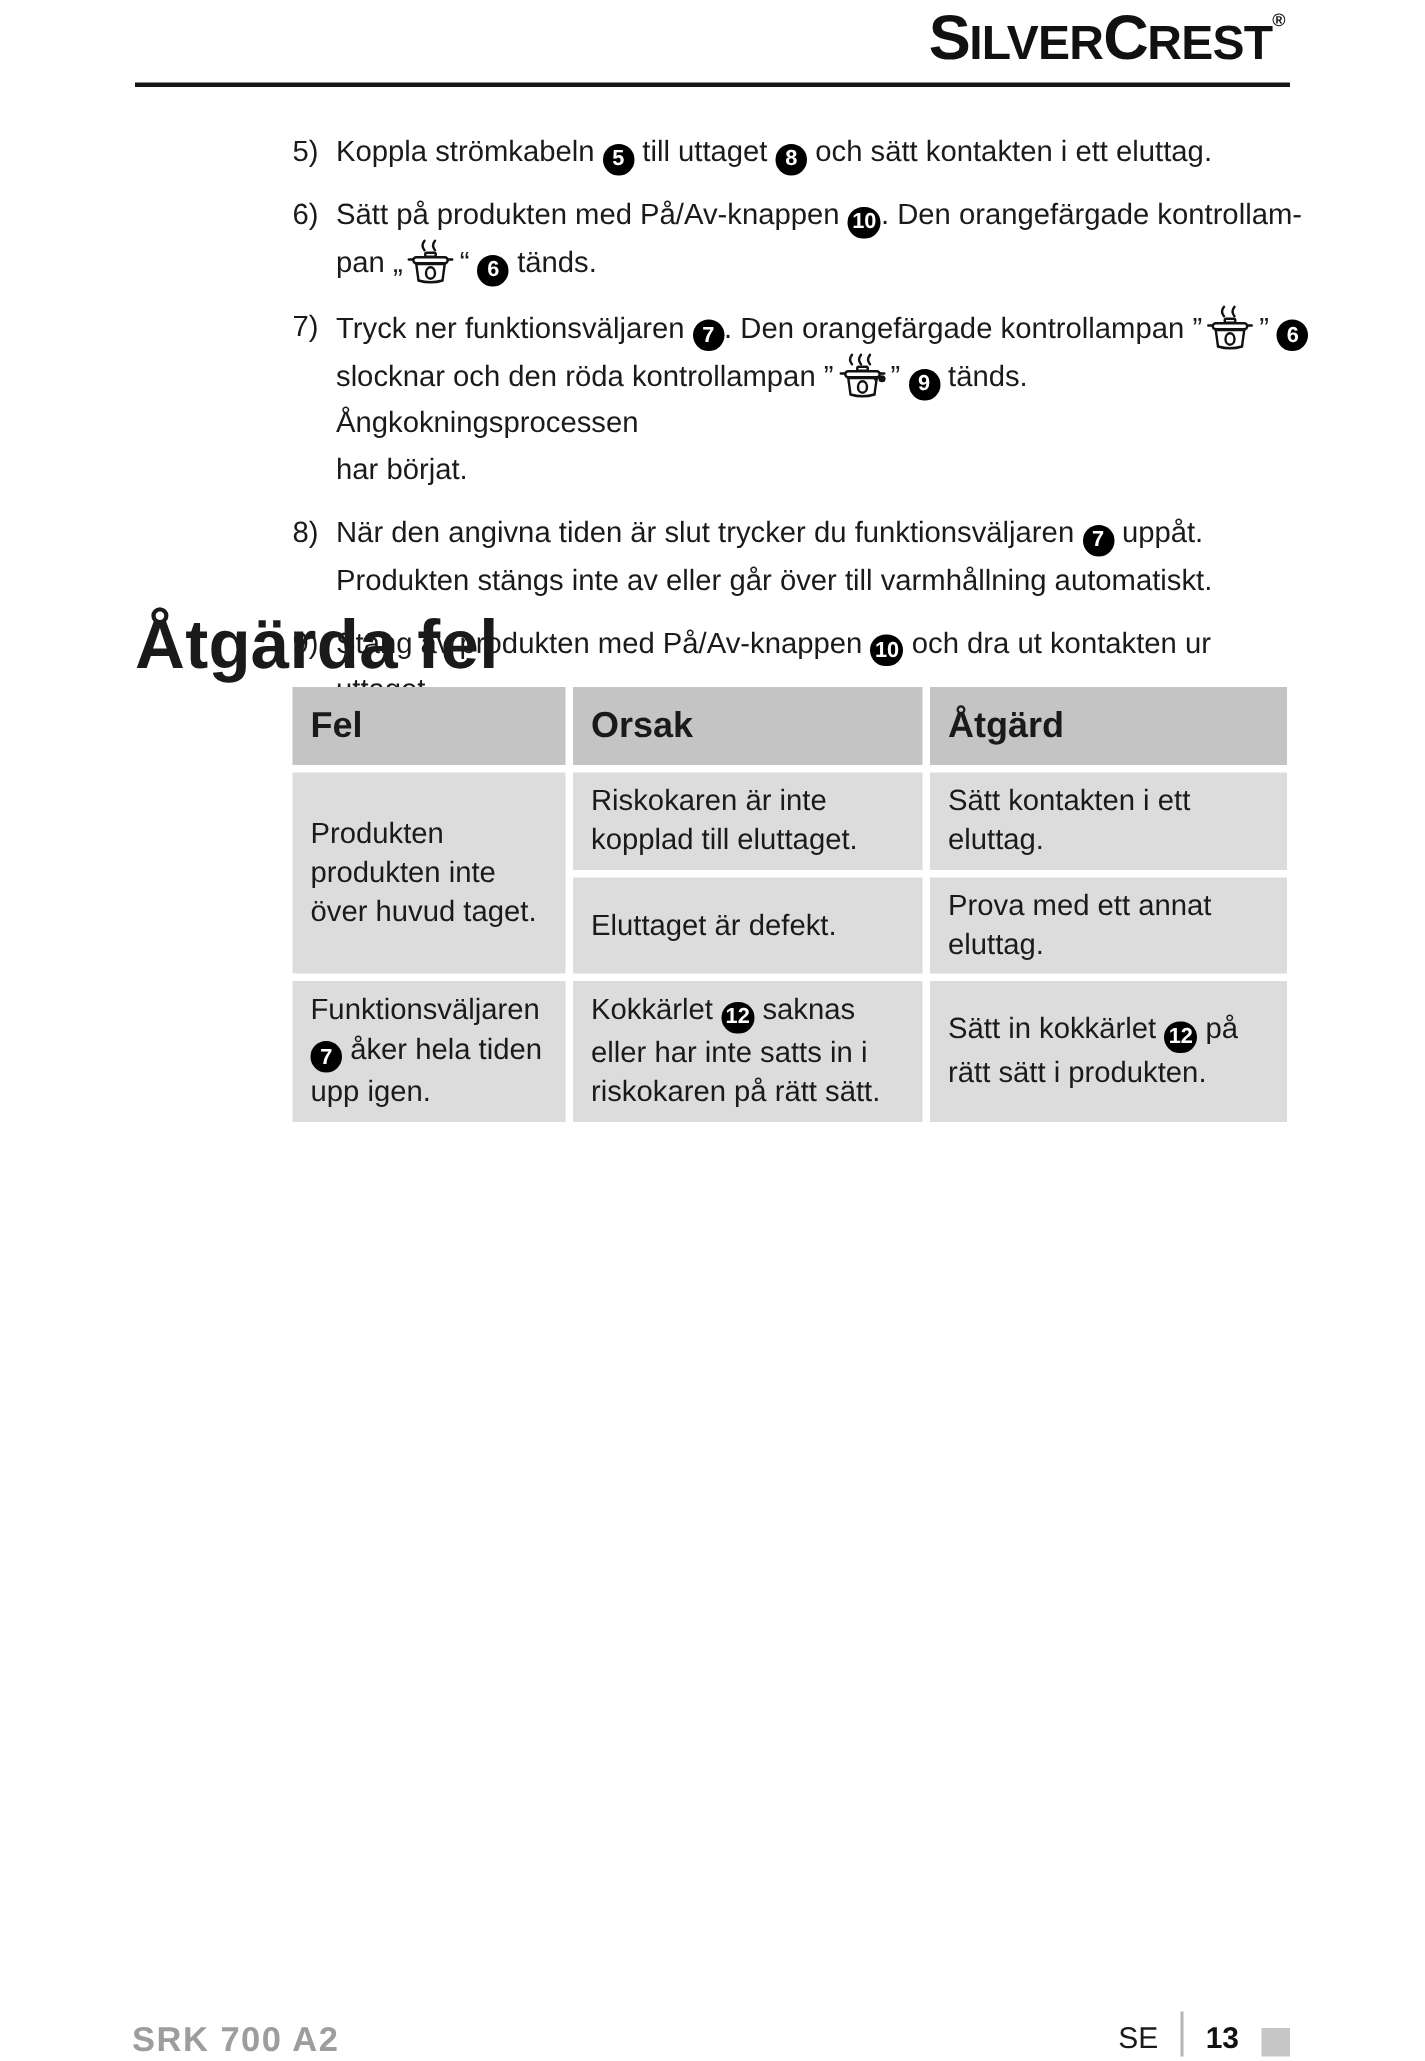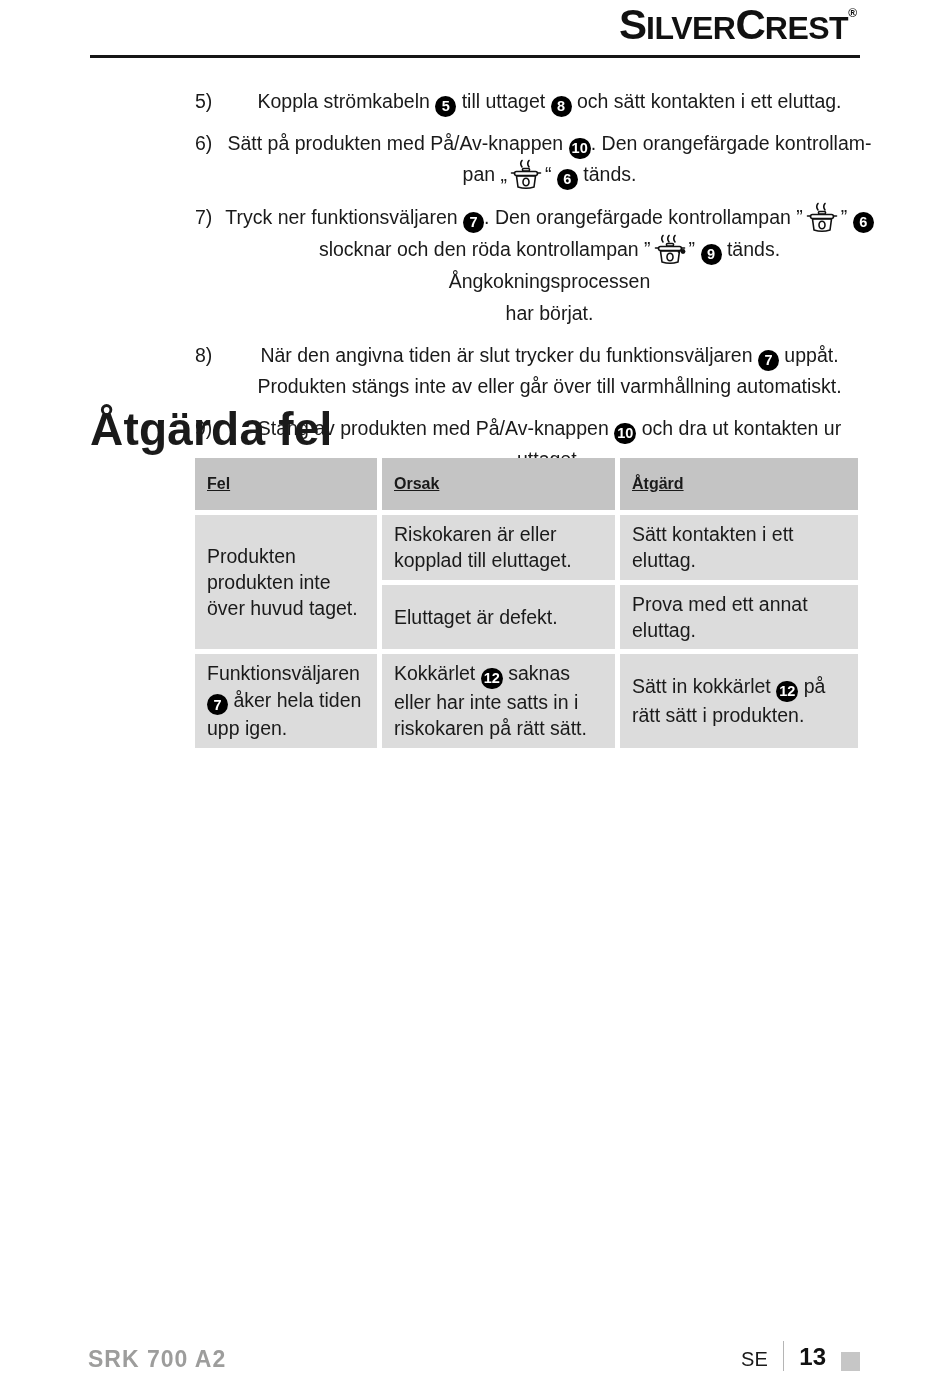--- a/index.html
+++ b/index.html
@@ -27,21 +27,21 @@
     width:770px; height:3px; background:#161616;
   }
 
   
   .steps {
     position:absolute; top:86px; left:195px; width:680px;
     font-size:19.5px; line-height:1.6;
   }
   .step { display:flex; margin-bottom:11px; }
   .step-num { flex:0 0 29px; }
-  .step-body { flex:1;text-align:center; }
+  .step-body { flex:1; }
 
   .badge {
     display:inline-flex; align-items:center; justify-content:center;
     min-width:21px; height:21px; padding:0 3px;
     border-radius:11px; background:#000; color:#fff;
     font-weight:700; font-size:14.5px; line-height:1;
     vertical-align:-3px; box-sizing:border-box;
   }
   .poticon { display:inline-block; vertical-align:-10px; margin:0 1px; }
   .poticon svg { display:block; }
@@ -53,42 +53,42 @@
   }
 
   
   .fault-table {
     position:absolute; top:453px; left:190px;
     border-collapse:separate; border-spacing:5px;
     table-layout:fixed; width:673px;
   }
   .fault-table th {
     background:#c4c4c4; text-align:left; vertical-align:middle;
-    font-size:16px; font-weight:700; padding:6px 12px; height:40px;text-decoration:underline;
+    font-size:24px; font-weight:700; padding:6px 12px; height:40px;
   }
   .fault-table td {
     background:#dcdcdc; vertical-align:middle;
     font-size:19.5px; line-height:1.35; padding:6px 12px;
   }
   tr.r-1a { height:58px; }
   tr.r-1b { height:56px; }
   tr.r-2  { height:92px; }
 
   
   .footer-model {
     position:absolute; left:88px; top:1346px;
     font-size:23px; font-weight:700; color:#9d9d9c; letter-spacing:1px;
   }
   .footer-right {
     position:absolute; top:1341px; right:90px;
     display:flex; align-items:flex-end; gap:15px;
   }
   .footer-lang { font-size:20px; color:#1a1a1a; }
   .footer-divider { width:1.5px; height:30px; background:#b5b5b5; }
-  .footer-page { font-size:24px; font-weight:700; color:#111; }
+  .footer-page { font-size:20px; font-weight:700; color:#111; }
   .footer-square { width:19px; height:19px; background:#c6c6c6; }
 </style>
 </head>
 <body>
 
 <div class="page">
 
   <div class="logo">
     <span class="cap">S</span><span class="rest">ILVER</span><span class="cap">C</span><span class="rest">REST</span><span class="reg">®</span>
   </div>
@@ -154,21 +154,21 @@
       <col style="width:238px">
     </colgroup>
     <tbody>
         <tr>
       <th>Fel</th>
       <th>Orsak</th>
       <th>Åtgärd</th>
     </tr>
     <tr class="r-1a">
       <td rowspan="2">Produkten produkten inte över huvud taget.</td>
-      <td>Riskokaren är eller kopplad till eluttaget.</td>
+      <td>Riskokaren är inte kopplad till eluttaget.</td>
       <td>Sätt kontakten i ett eluttag.</td>
     </tr>
     <tr class="r-1b">
       <td>Eluttaget är defekt.</td>
       <td>Prova med ett annat eluttag.</td>
     </tr>
     <tr class="r-2">
       <td>Funktionsväljaren <span class="badge">7</span> åker hela tiden upp igen.</td>
       <td>Kokkärlet <span class="badge">12</span> saknas eller har inte satts in i riskokaren på rätt sätt.</td>
       <td>Sätt in kokkärlet <span class="badge">12</span> på rätt sätt i produkten.</td>

